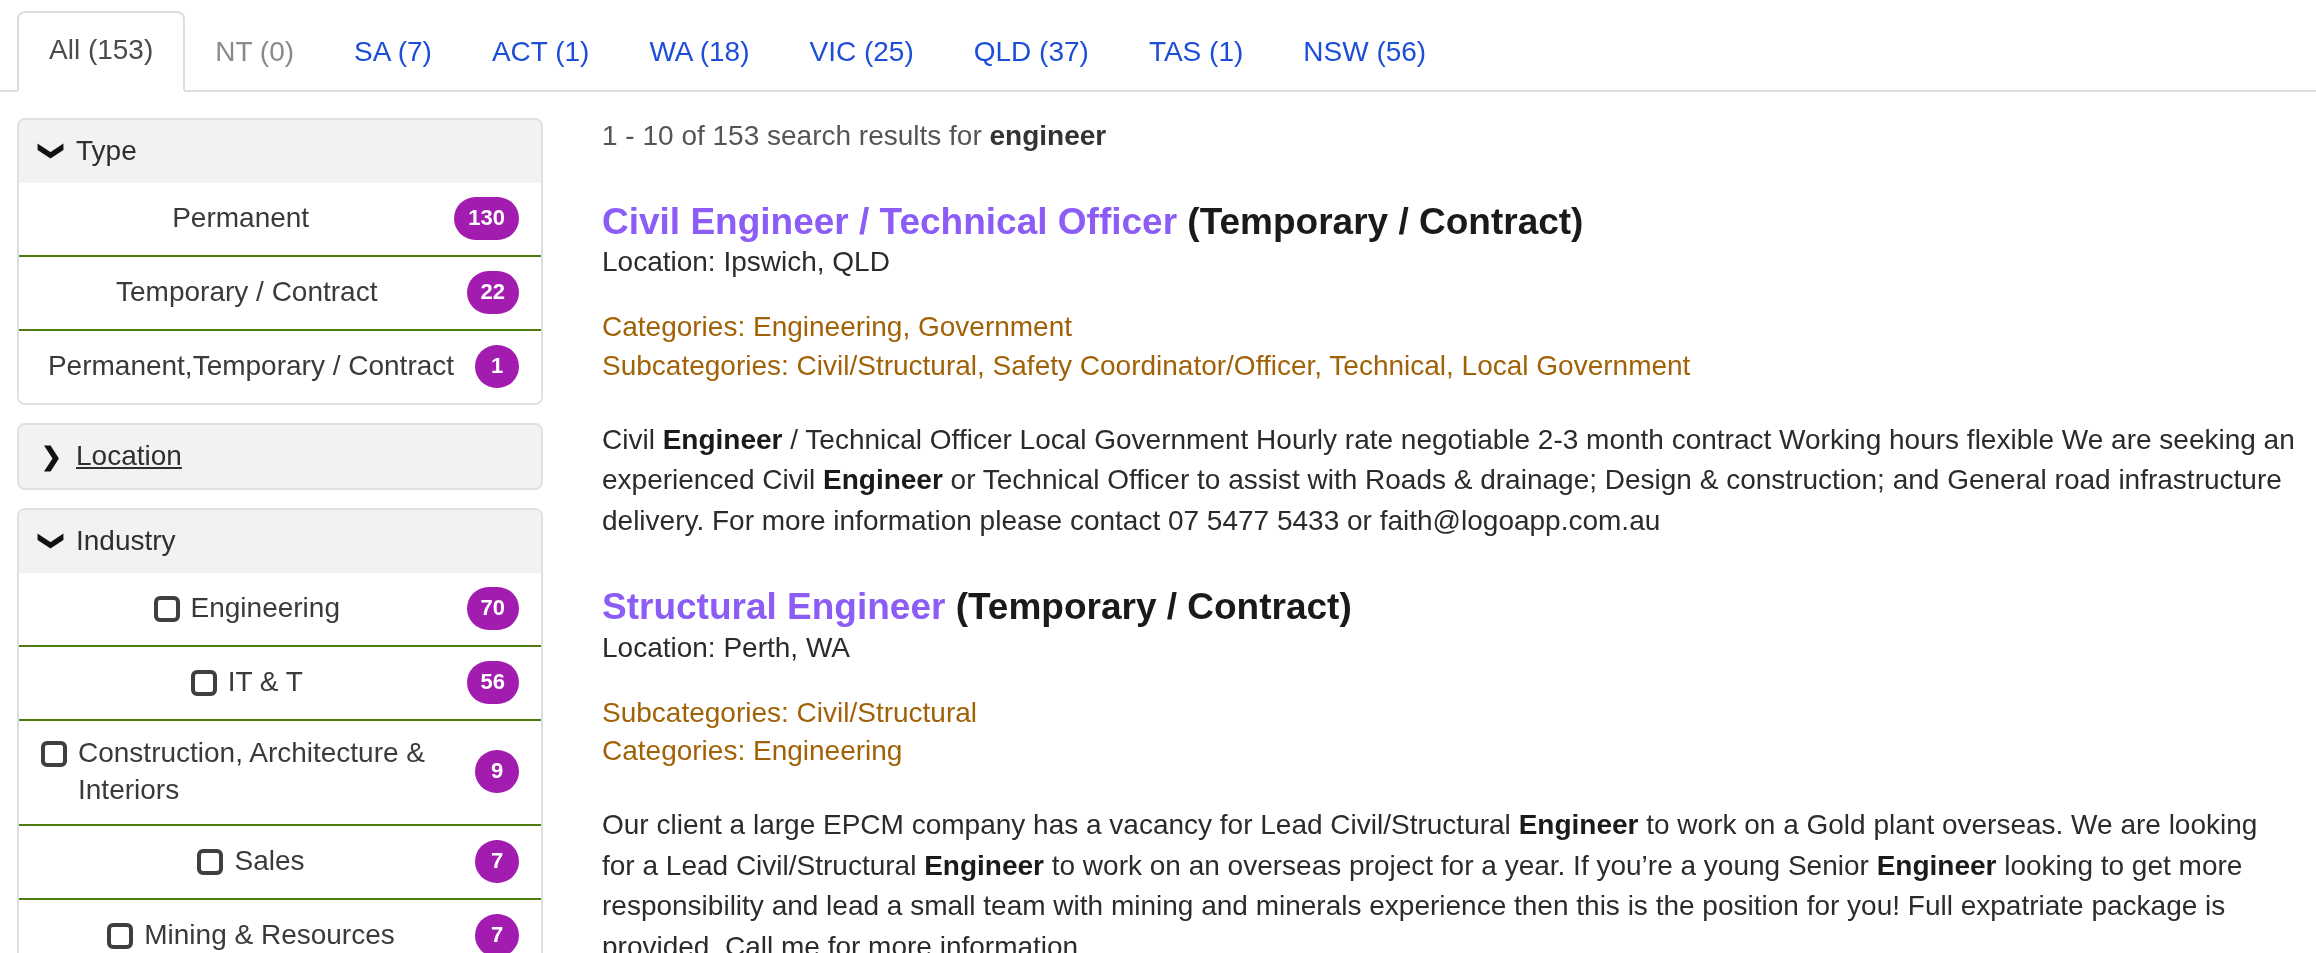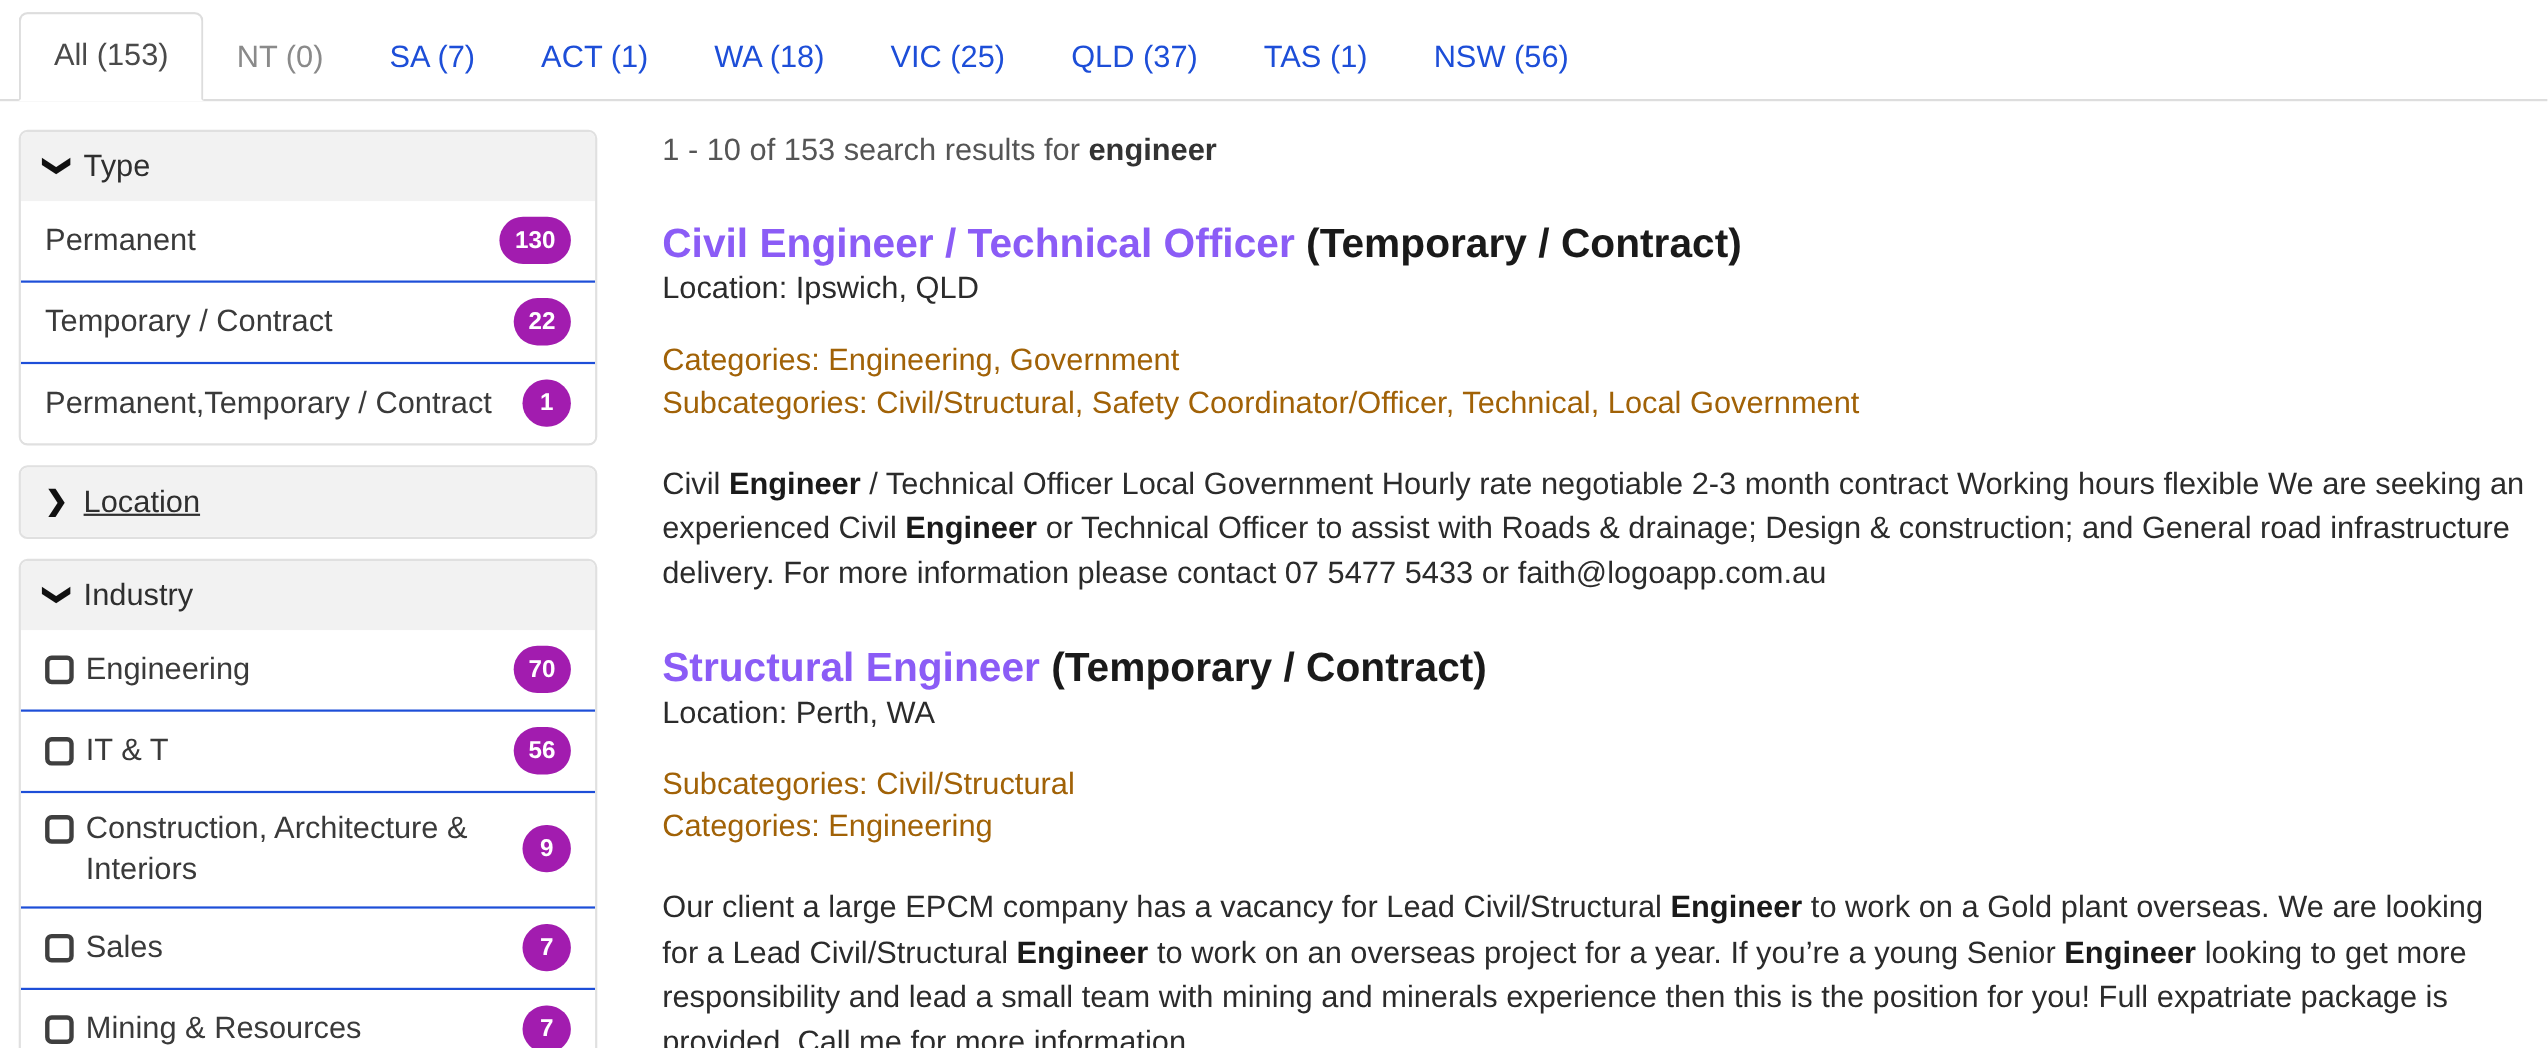--- a/index.html
+++ b/index.html
@@ -110,35 +110,36 @@
   .panel-header .hdr-link {
     text-decoration: underline;
     color: #2f2f2f;
   }
   .facet-row {
     display: flex;
     align-items: center;
     justify-content: space-between;
     gap: 14px;
     padding: 14px 22px 15px 22px;
-    border-top: 2px solid #1d4ed8;
+    border-top: 2px solid #4d7c0f;
     font-size: 28px;
     color: #3a3a3a;
     cursor: pointer;
     background: #ffffff;
     min-height: 66px;
   }
   .facet-row:first-of-type { border-top: none; }
   .facet-label {
     display: flex;
     align-items: flex-start;
     gap: 11px;
     line-height: 1.32;
     flex: 1 1 auto;
     min-width: 0;
+    justify-content: center;
   }
   .cbox {
     flex: 0 0 auto;
     width: 26px;
     height: 26px;
     border: 4px solid #3f3f3f;
     border-radius: 6px;
     margin-top: 6px;
     background: #ffffff;
   }

